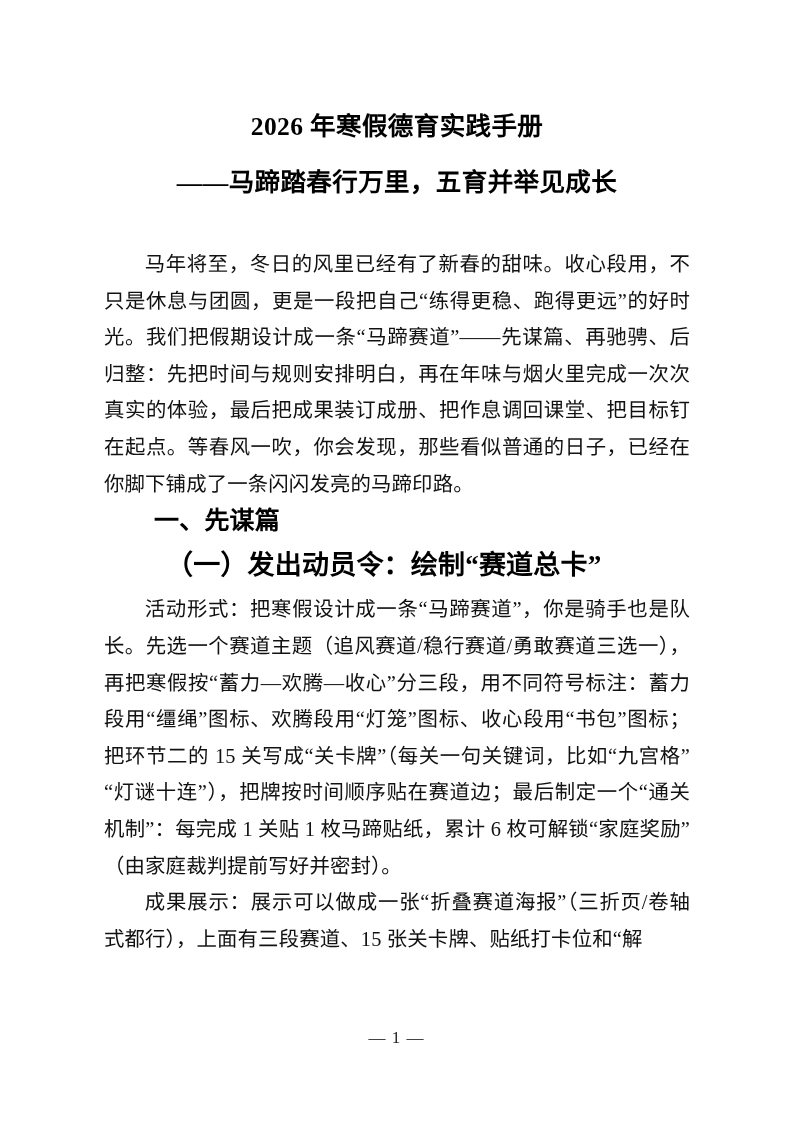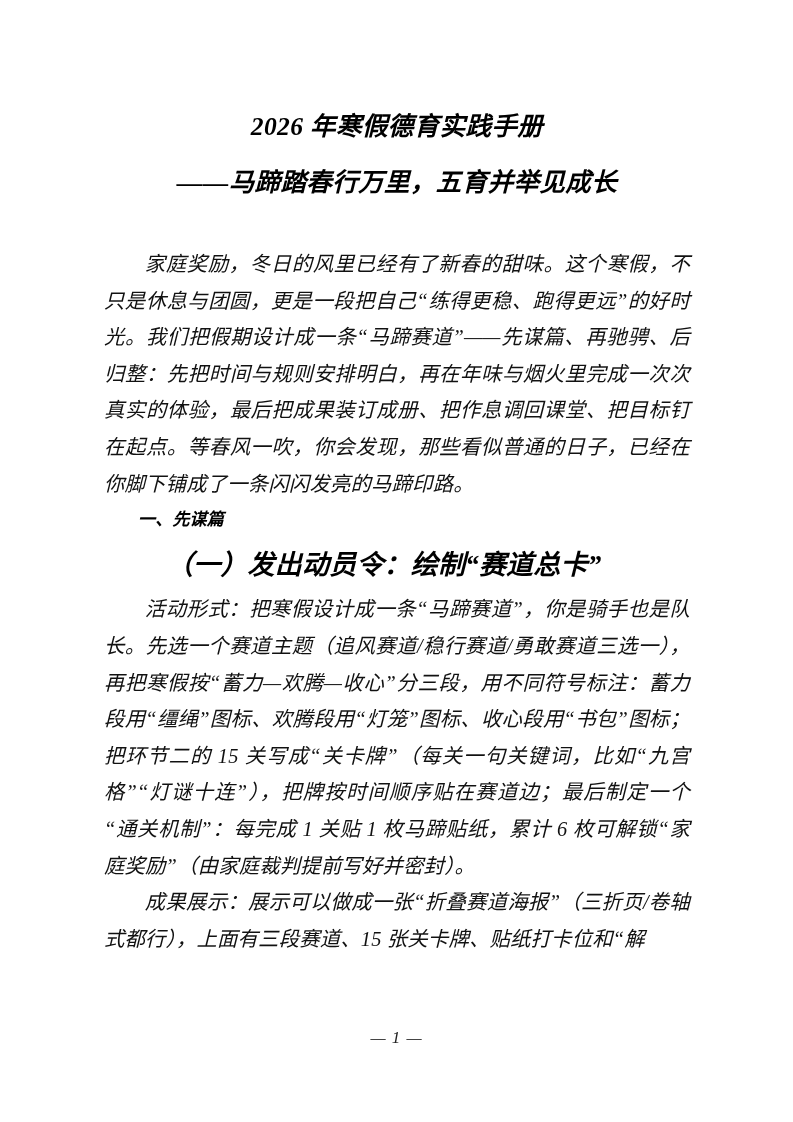--- a/index.html
+++ b/index.html
@@ -19,21 +19,20 @@
   }
 
   .page {
     position: absolute;
     left: 0;
     top: 0;
     width: 793px;
     height: 1104px;
     background: #ffffff;
     box-sizing: border-box;
-    font-style: italic;
   }
 
   
   .content {
     position: absolute;
     left: 104px;
     top: 0;
     width: 586px;
   }
 
@@ -77,21 +76,21 @@
 
   p.para.salutation {
     text-indent: 2em;
   }
 
   
   p.heading-1 {
     margin: 0;
     font-family: "Liberation Sans", "DejaVu Sans", sans-serif;
     font-weight: bold;
-    font-size: 17px;
+    font-size: 25px;
     line-height: 36.6px;
     text-indent: 2em;
     letter-spacing: 0.2px;
     color: #000;
   }
 
   
   p.heading-2 {
     margin: 8px;
     font-family: "Liberation Serif", "DejaVu Serif", serif;
@@ -125,21 +124,21 @@
   <div class="content">
 
     <h1 class="doc-title">
       <span class="title-line">2026 年寒假德育实践手册</span>
       <span class="title-line-sub">——马蹄踏春行万里，五育并举见成长</span>
     </h1>
 
     <div class="body-block">
 
 
-      <p class="para">家庭奖励，冬日的风里已经有了新春的甜味。这个寒假，不只是休息与团圆，更是一段把自己“练得更稳、跑得更远”的好时光。我们把假期设计成一条“马蹄赛道”——先谋篇、再驰骋、后归整：先把时间与规则安排明白，再在年味与烟火里完成一次次真实的体验，最后把成果装订成册、把作息调回课堂、把目标钉在起点。等春风一吹，你会发现，那些看似普通的日子，已经在你脚下铺成了一条闪闪发亮的马蹄印路。</p>
+      <p class="para">马年将至，冬日的风里已经有了新春的甜味。收心段用，不只是休息与团圆，更是一段把自己“练得更稳、跑得更远”的好时光。我们把假期设计成一条“马蹄赛道”——先谋篇、再驰骋、后归整：先把时间与规则安排明白，再在年味与烟火里完成一次次真实的体验，最后把成果装订成册、把作息调回课堂、把目标钉在起点。等春风一吹，你会发现，那些看似普通的日子，已经在你脚下铺成了一条闪闪发亮的马蹄印路。</p>
 
       <p class="heading-1">一、先谋篇</p>
 
       <p class="heading-2">（一）发出动员令：绘制“赛道总卡”</p>
 
       <p class="para">活动形式：把寒假设计成一条“马蹄赛道”，你是骑手也是队长。先选一个赛道主题（追风赛道/稳行赛道/勇敢赛道三选一），再把寒假按“蓄力—欢腾—收心”分三段，用不同符号标注：蓄力段用“缰绳”图标、欢腾段用“灯笼”图标、收心段用“书包”图标；把环节二的 15 关写成“关卡牌”（每关一句关键词，比如“九宫格”“灯谜十连”），把牌按时间顺序贴在赛道边；最后制定一个“通关机制”：每完成 1 关贴 1 枚马蹄贴纸，累计 6 枚可解锁“家庭奖励”（由家庭裁判提前写好并密封）。</p>
 
       <p class="para">成果展示：展示可以做成一张“折叠赛道海报”（三折页/卷轴式都行），上面有三段赛道、15 张关卡牌、贴纸打卡位和“解</p>
 
     </div>

